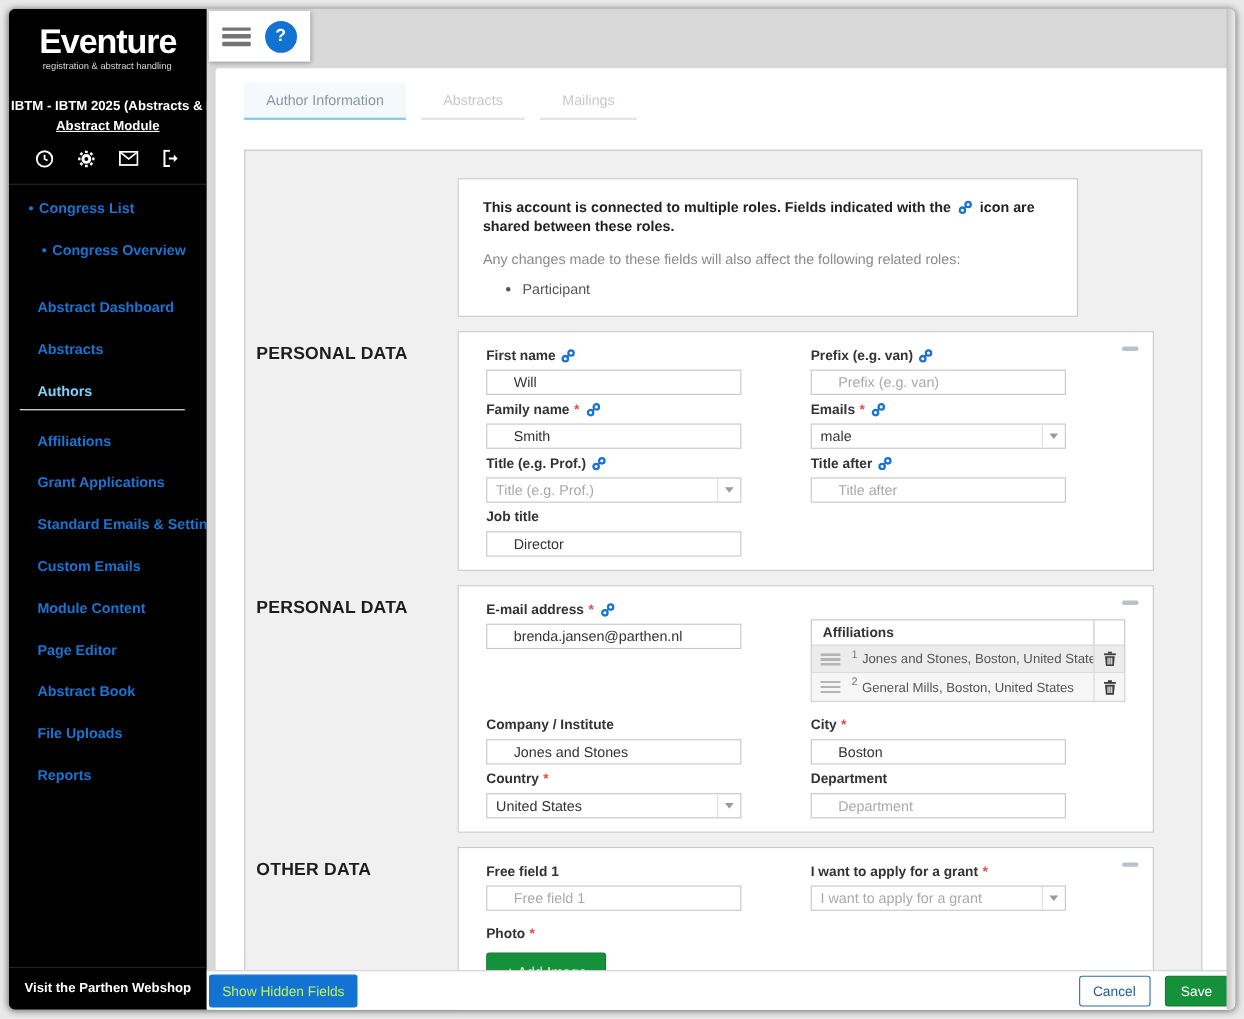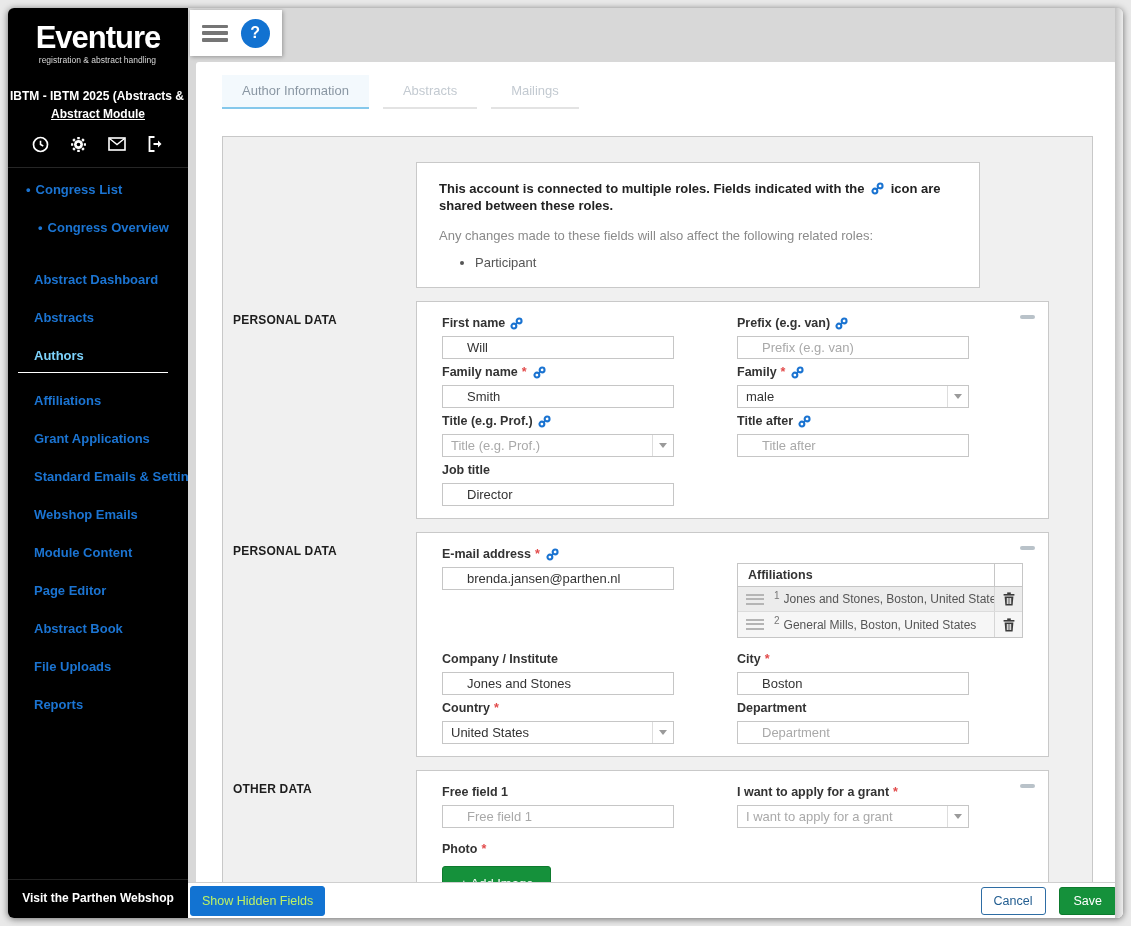--- a/index.html
+++ b/index.html
@@ -104,21 +104,21 @@
   }
   .notice-line1 { font-size:13px; font-weight:bold; color:#222; line-height:17px; }
   .notice-line1 svg { vertical-align:-2px; margin:0 3px; }
   .notice-line2 { font-size:13px; color:#8a8a8a; margin-top:13px; line-height:17px; }
   .notice-roles { margin:10px 0 0; padding-left:36px; font-size:13px; color:#555; }
   .notice-roles li { line-height:17px; }
   
   .section-row { display:flex; margin-top:13px; align-items:flex-start; }
   .section-label {
     width:193px; flex:0 0 193px; padding:12px 8px 0 10px;
-    font-size:12px; font-weight:bold; color:#1d1d1d; letter-spacing:.2px;
+    font-size:16px; font-weight:bold; color:#1d1d1d; letter-spacing:.2px;
   }
   .panel {
     width:633px; background:#fff; border:1px solid #c9c9c9;
     position:relative; padding:8px 0 12px 25px;
   }
   .collapse-dash {
     position:absolute; top:13px; right:13px; width:15px; height:4px;
     background:#b9c2c9; border-radius:2px; cursor:pointer;
   }
   .frow { display:flex; align-items:flex-start; }
@@ -242,21 +242,21 @@
     <div class="side-menu">
       <div class="menu-item bulleted">Congress List</div>
       <div class="menu-item bulleted indent gap-after">Congress Overview</div>
       <div class="menu-item">Abstract Dashboard</div>
       <div class="menu-item">Abstracts</div>
       <div class="menu-item active">Authors</div>
       <div class="active-underline"></div>
       <div class="menu-item">Affiliations</div>
       <div class="menu-item">Grant Applications</div>
       <div class="menu-item">Standard Emails &amp; Settings</div>
-      <div class="menu-item">Webshop Emails</div>
+      <div class="menu-item">Custom Emails</div>
       <div class="menu-item">Module Content</div>
       <div class="menu-item">Page Editor</div>
       <div class="menu-item">Abstract Book</div>
       <div class="menu-item">File Uploads</div>
       <div class="menu-item">Reports</div>
     </div>
 
     <div class="side-foot">Visit the Parthen Webshop</div>
   </div>
 
@@ -341,21 +341,21 @@
                         <circle cx="4.8" cy="11.2" r="3" stroke-width="2.6"></circle>
                         <circle cx="11.2" cy="4.8" r="3" stroke-width="2.6"></circle>
                         <path d="M6.6 9.4 L9.4 6.6" stroke-width="2"></path>
                       </g>
                     </svg>
                 </div>
                 <input class="tbox" type="text" value="Smith" style="">
               </div>
               <div class="fcell">
                 <div class="flabel">
-                  <span>Family</span>
+                  <span>Emails</span>
                   <span class="req">*</span>
                   <svg width="13" height="13" viewBox="0 0 16 16">
                       <g fill="none" stroke="#1a73d1">
                         <circle cx="4.8" cy="11.2" r="3" stroke-width="2.6"></circle>
                         <circle cx="11.2" cy="4.8" r="3" stroke-width="2.6"></circle>
                         <path d="M6.6 9.4 L9.4 6.6" stroke-width="2"></path>
                       </g>
                     </svg>
                 </div>
                 <div class="select">

